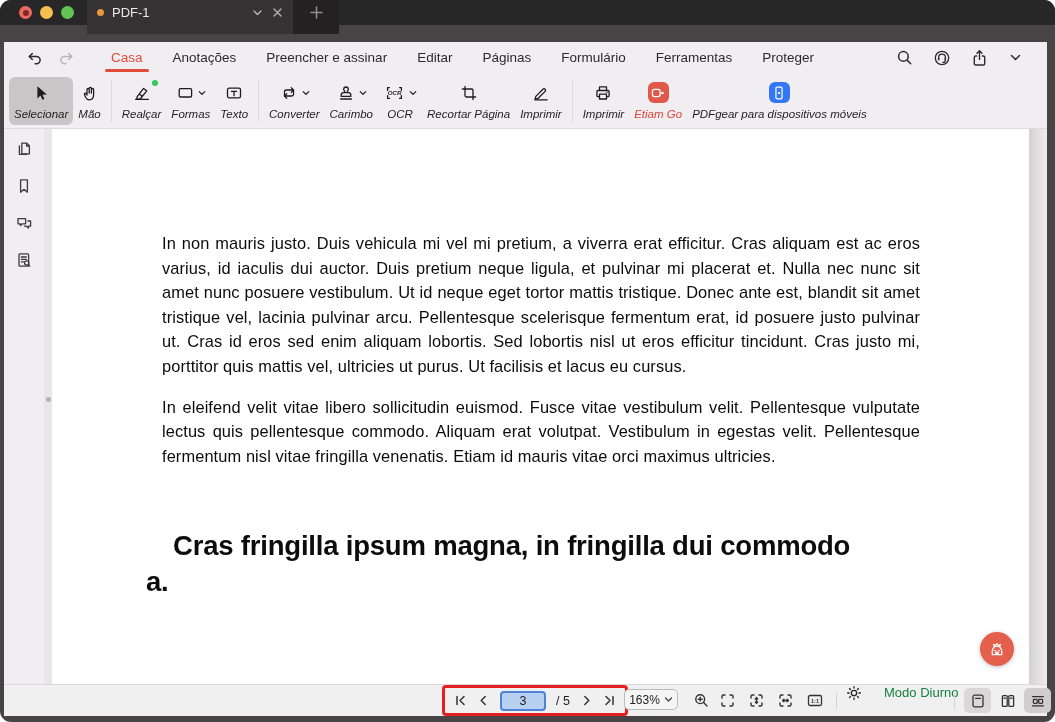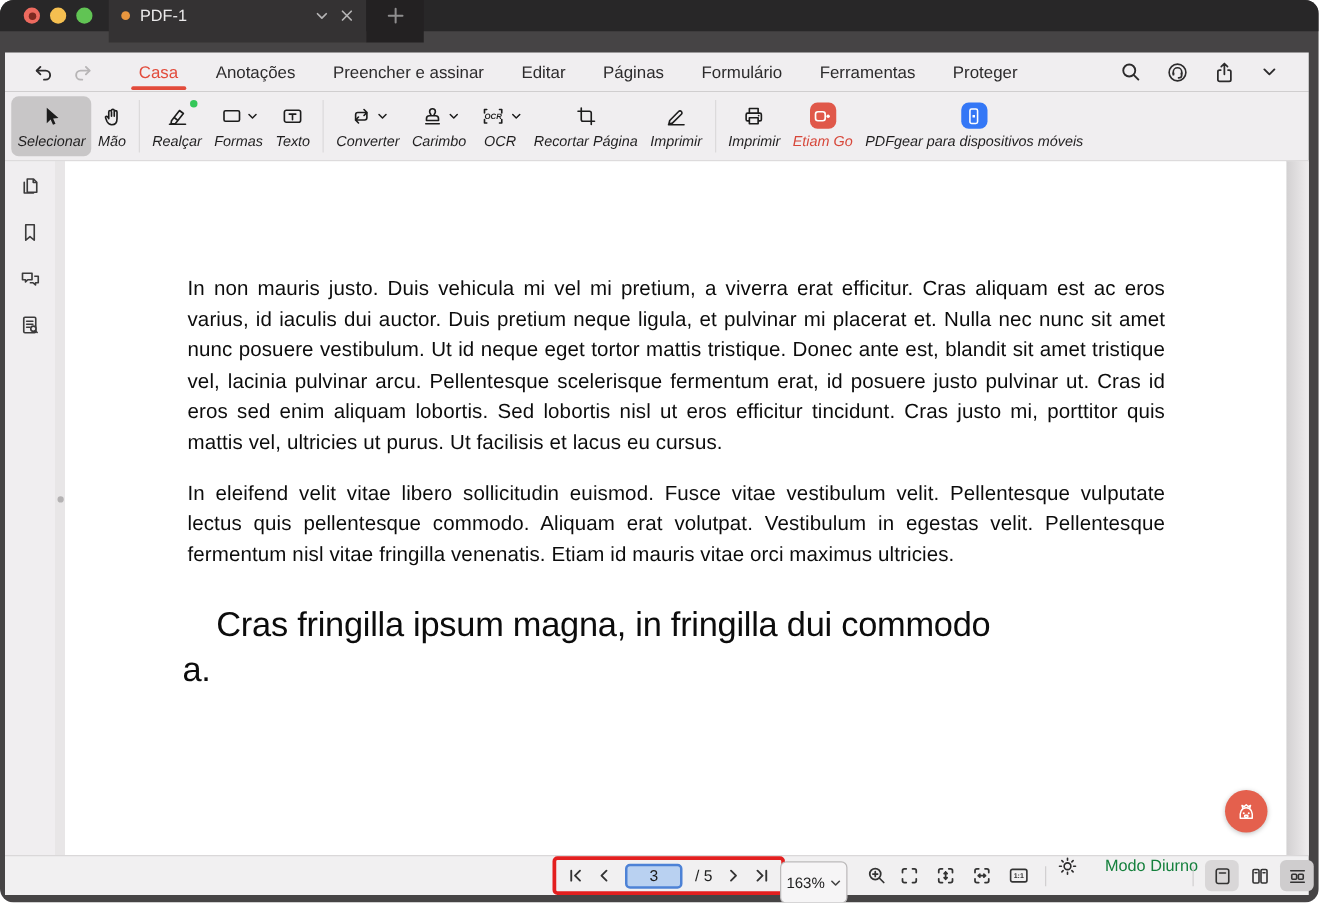--- a/index.html
+++ b/index.html
@@ -45,33 +45,33 @@
   
   .main{position:absolute;top:129px;left:4px;width:1043px;height:555px;background:#ffffff;display:flex;}
   .side-rail{width:40px;background:#f0eef0;display:flex;flex-direction:column;align-items:center;padding-top:7px;gap:11px;flex:none;}
   .rail-btn{width:28px;height:26px;display:flex;align-items:center;justify-content:center;}
   .splitter{width:8px;background:#e8e6e7;position:relative;flex:none;}
   .splitter .grip{position:absolute;left:50%;top:268px;width:5px;height:5px;margin-left:-2.5px;border-radius:50%;background:#b4b2b3;}
   .pagearea{flex:1;position:relative;background:#ffffff;overflow:hidden;}
   .scroll-track{width:18px;background:linear-gradient(90deg,#d2d0d1,#efedee);flex:none;}
 
   .doc{position:absolute;left:94px;top:86px;width:790px;color:#0c0c0c;}
-  .doc p{margin:4px;font-size:16.4px;line-height:24.6px;text-align:justify;letter-spacing:.1px;}
+  .doc p{margin:16px;font-size:16.4px;line-height:24.6px;text-align:justify;letter-spacing:.1px;}
   .doc p.p2{margin-top:16px;}
-  .doc .h1{margin-top:26px;font-size:27.5px;line-height:36px;font-weight:normal;letter-spacing:-.2px;}
+  .doc .h1{margin-top:60px;font-size:27.5px;line-height:36px;font-weight:bold;letter-spacing:-.2px;}
   .doc .h1 span{display:block;}
   .doc .h1 .hl1{padding-left:27px;}
 
   
   .statusbar{position:absolute;left:4px;top:684px;width:1043px;height:32px;background:#f1f0f1;border-top:1px solid #dad8d9;box-sizing:border-box;}
   .page-nav{position:absolute;left:438px;top:0;height:31px;display:flex;align-items:center;gap:10px;padding:0 9px;border:3px solid #e31f1f;border-radius:4px;box-sizing:border-box;}
   .navbtn{display:flex;align-items:center;}
   .page-input{width:46px;height:20px;border:2px solid #4d82d6;border-radius:4px;background:#b9d1f1;text-align:center;font-size:12.5px;color:#1c1c1c;outline:none;box-sizing:border-box;font-family:"Liberation Sans",sans-serif;padding:0;}
   .page-total{font-size:12.5px;color:#222;}
-  .zoom-select{position:absolute;left:620px;top:4px;width:54px;height:34px;border:1px solid #bcbabb;border-radius:5px;background:#f6f5f6;display:flex;align-items:center;justify-content:center;gap:4px;font-size:12px;color:#222;box-sizing:border-box;}
+  .zoom-select{position:absolute;left:620px;top:4px;width:54px;height:21px;border:1px solid #bcbabb;border-radius:5px;background:#f6f5f6;display:flex;align-items:center;justify-content:center;gap:4px;font-size:12px;color:#222;box-sizing:border-box;}
   .magnifier{position:absolute;left:690px;top:8px;display:flex;}
   .fit-group{position:absolute;left:716px;top:0;height:31px;display:flex;align-items:center;gap:14px;}
   .fitbtn{display:flex;align-items:center;}
   .bar-sep{position:absolute;top:8px;width:1px;height:16px;background:#d2d0d1;}
   .daymode{position:absolute;left:842px;top:0;height:31px;display:flex;align-items:flex-start;gap:22px;font-size:13px;color:#15803d;}
   .view-group{position:absolute;left:960px;top:3px;display:flex;gap:3px;}
   .vbtn{width:27px;height:25px;border-radius:5px;display:flex;align-items:center;justify-content:center;}
   .vbtn.sel-light{background:#d9d7d8;}
   .vbtn.sel-dark{background:#cfcdce;}
 

